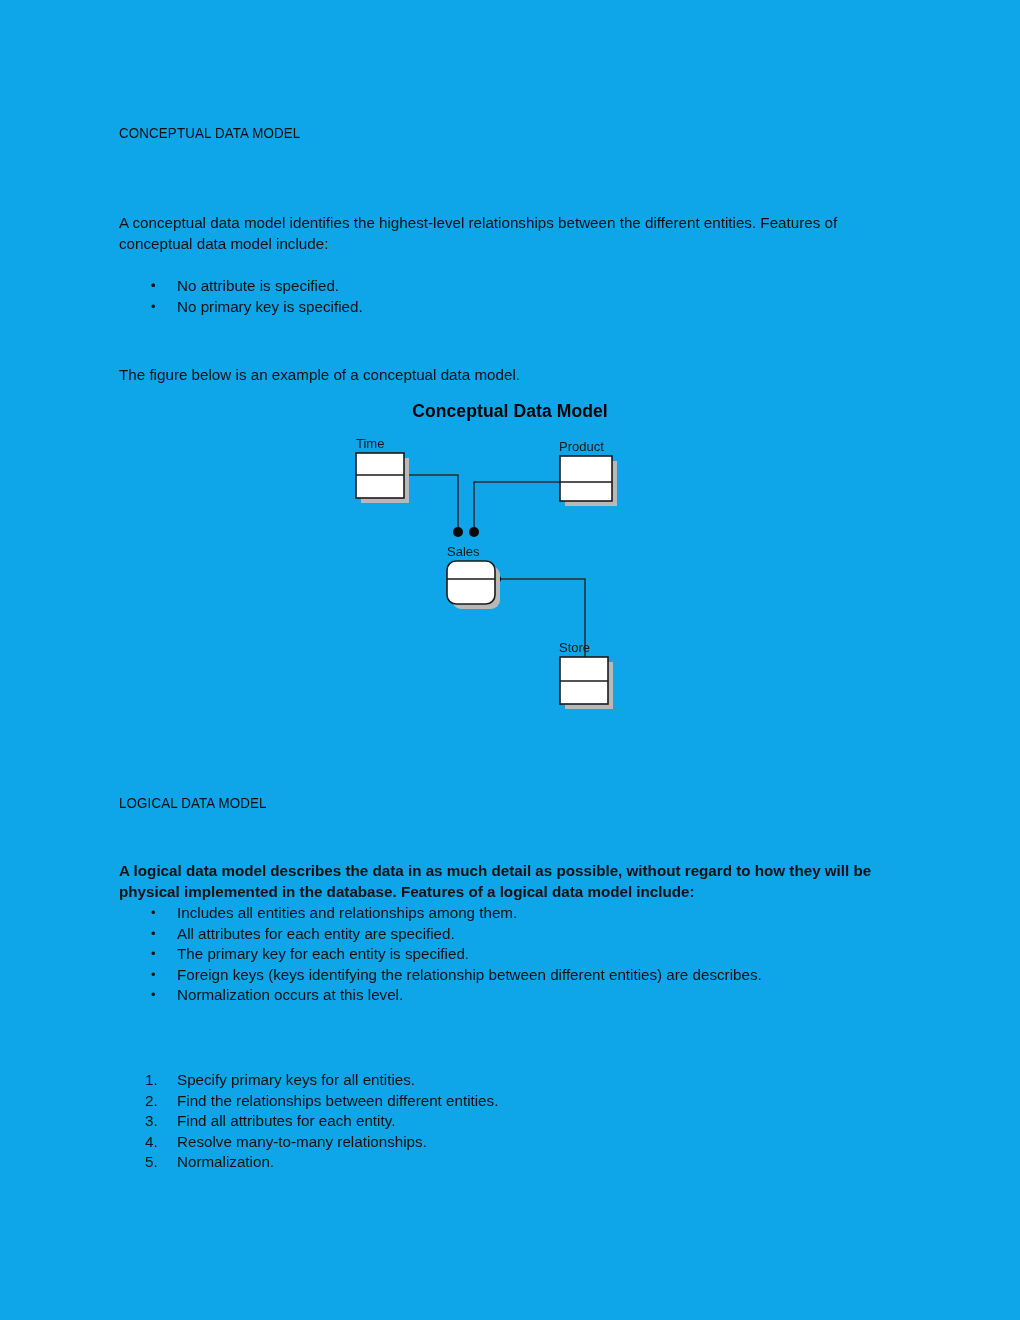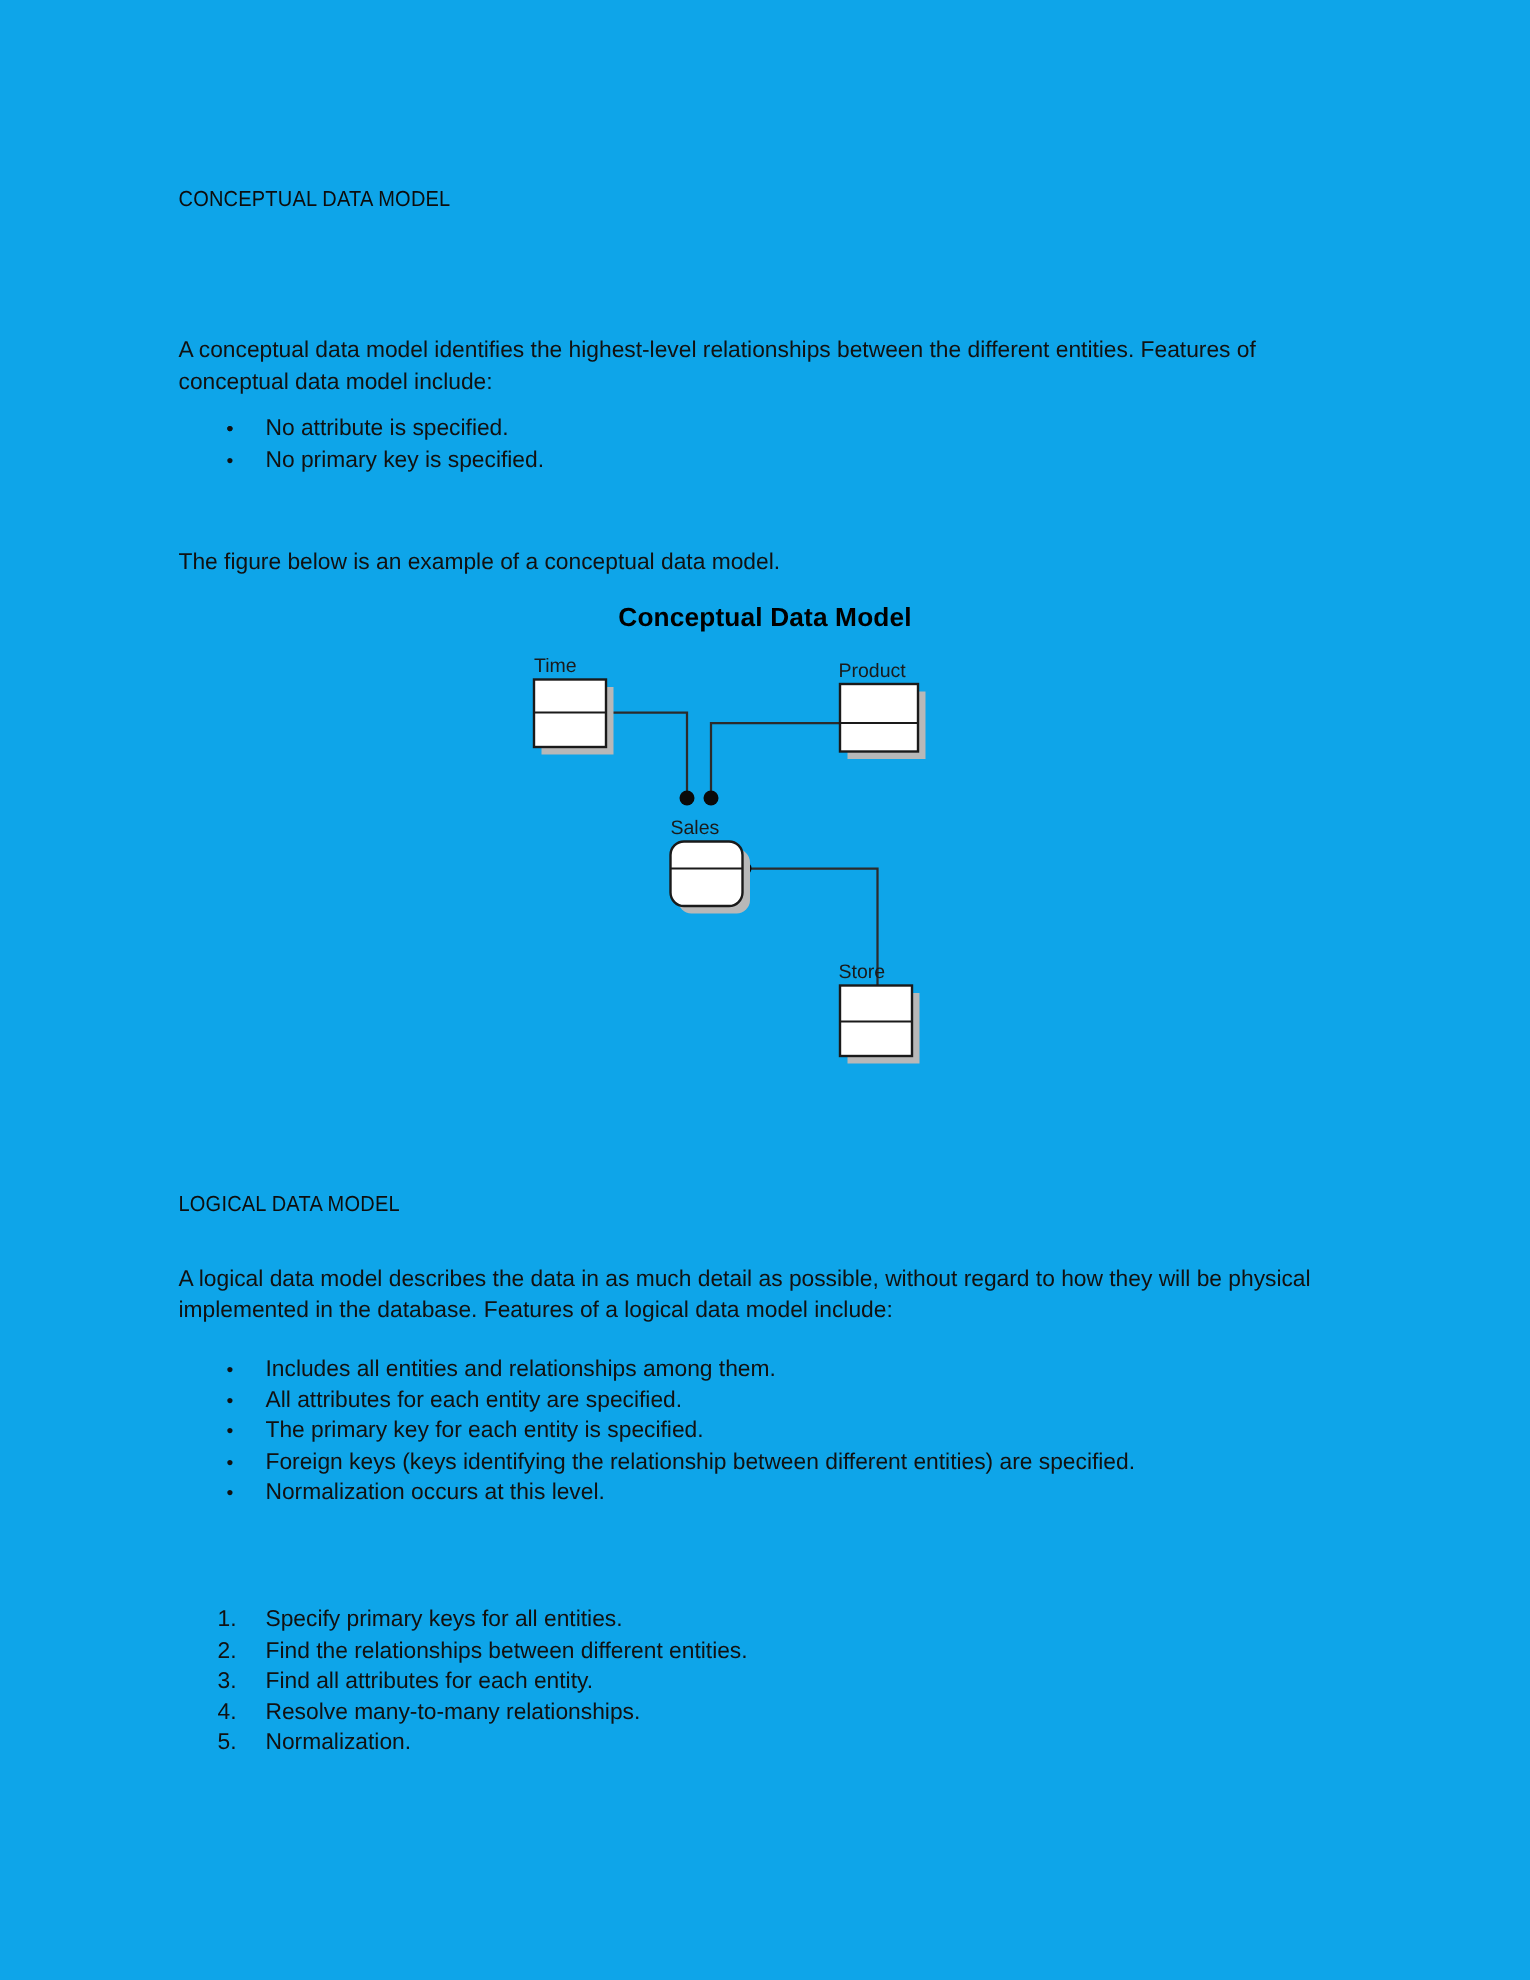--- a/index.html
+++ b/index.html
@@ -43,23 +43,23 @@
   
   .body-para {
     position: absolute;
     left: 119px;
     width: 786px;
     font-size: 15.2px;
     line-height: 20.5px;
     color: #111111;
     text-align: left;
   }
-  #para-conceptual-intro { top: 213px; margin-top: 11px; }
+  #para-conceptual-intro { top: 213px; }
   #para-figure-note      { top: 365px; }
-  #para-logical-intro    { top: 843px; }
+  #para-logical-intro    { top: 861px; font-weight: bold; }
   #para-steps-intro      { top: 1029px; }
 
   
   .figure-title {
     position: absolute;
     left: 0;
     width: 1020px;
     top: 401px;
     text-align: center;
     font-size: 17.5px;
@@ -224,21 +224,21 @@
     <li>
       <span class="bullet-glyph">•</span>
       <span>All attributes for each entity are specified.</span>
     </li>
     <li>
       <span class="bullet-glyph">•</span>
       <span>The primary key for each entity is specified.</span>
     </li>
     <li>
       <span class="bullet-glyph">•</span>
-      <span>Foreign keys (keys identifying the relationship between different entities) are specified.</span>
+      <span>Foreign keys (keys identifying the relationship between different entities) are describes.</span>
     </li>
     <li>
       <span class="bullet-glyph">•</span>
       <span>Normalization occurs at this level.</span>
     </li>
   </ul>
 
 
   <ol class="numbered-list">
     <li>

